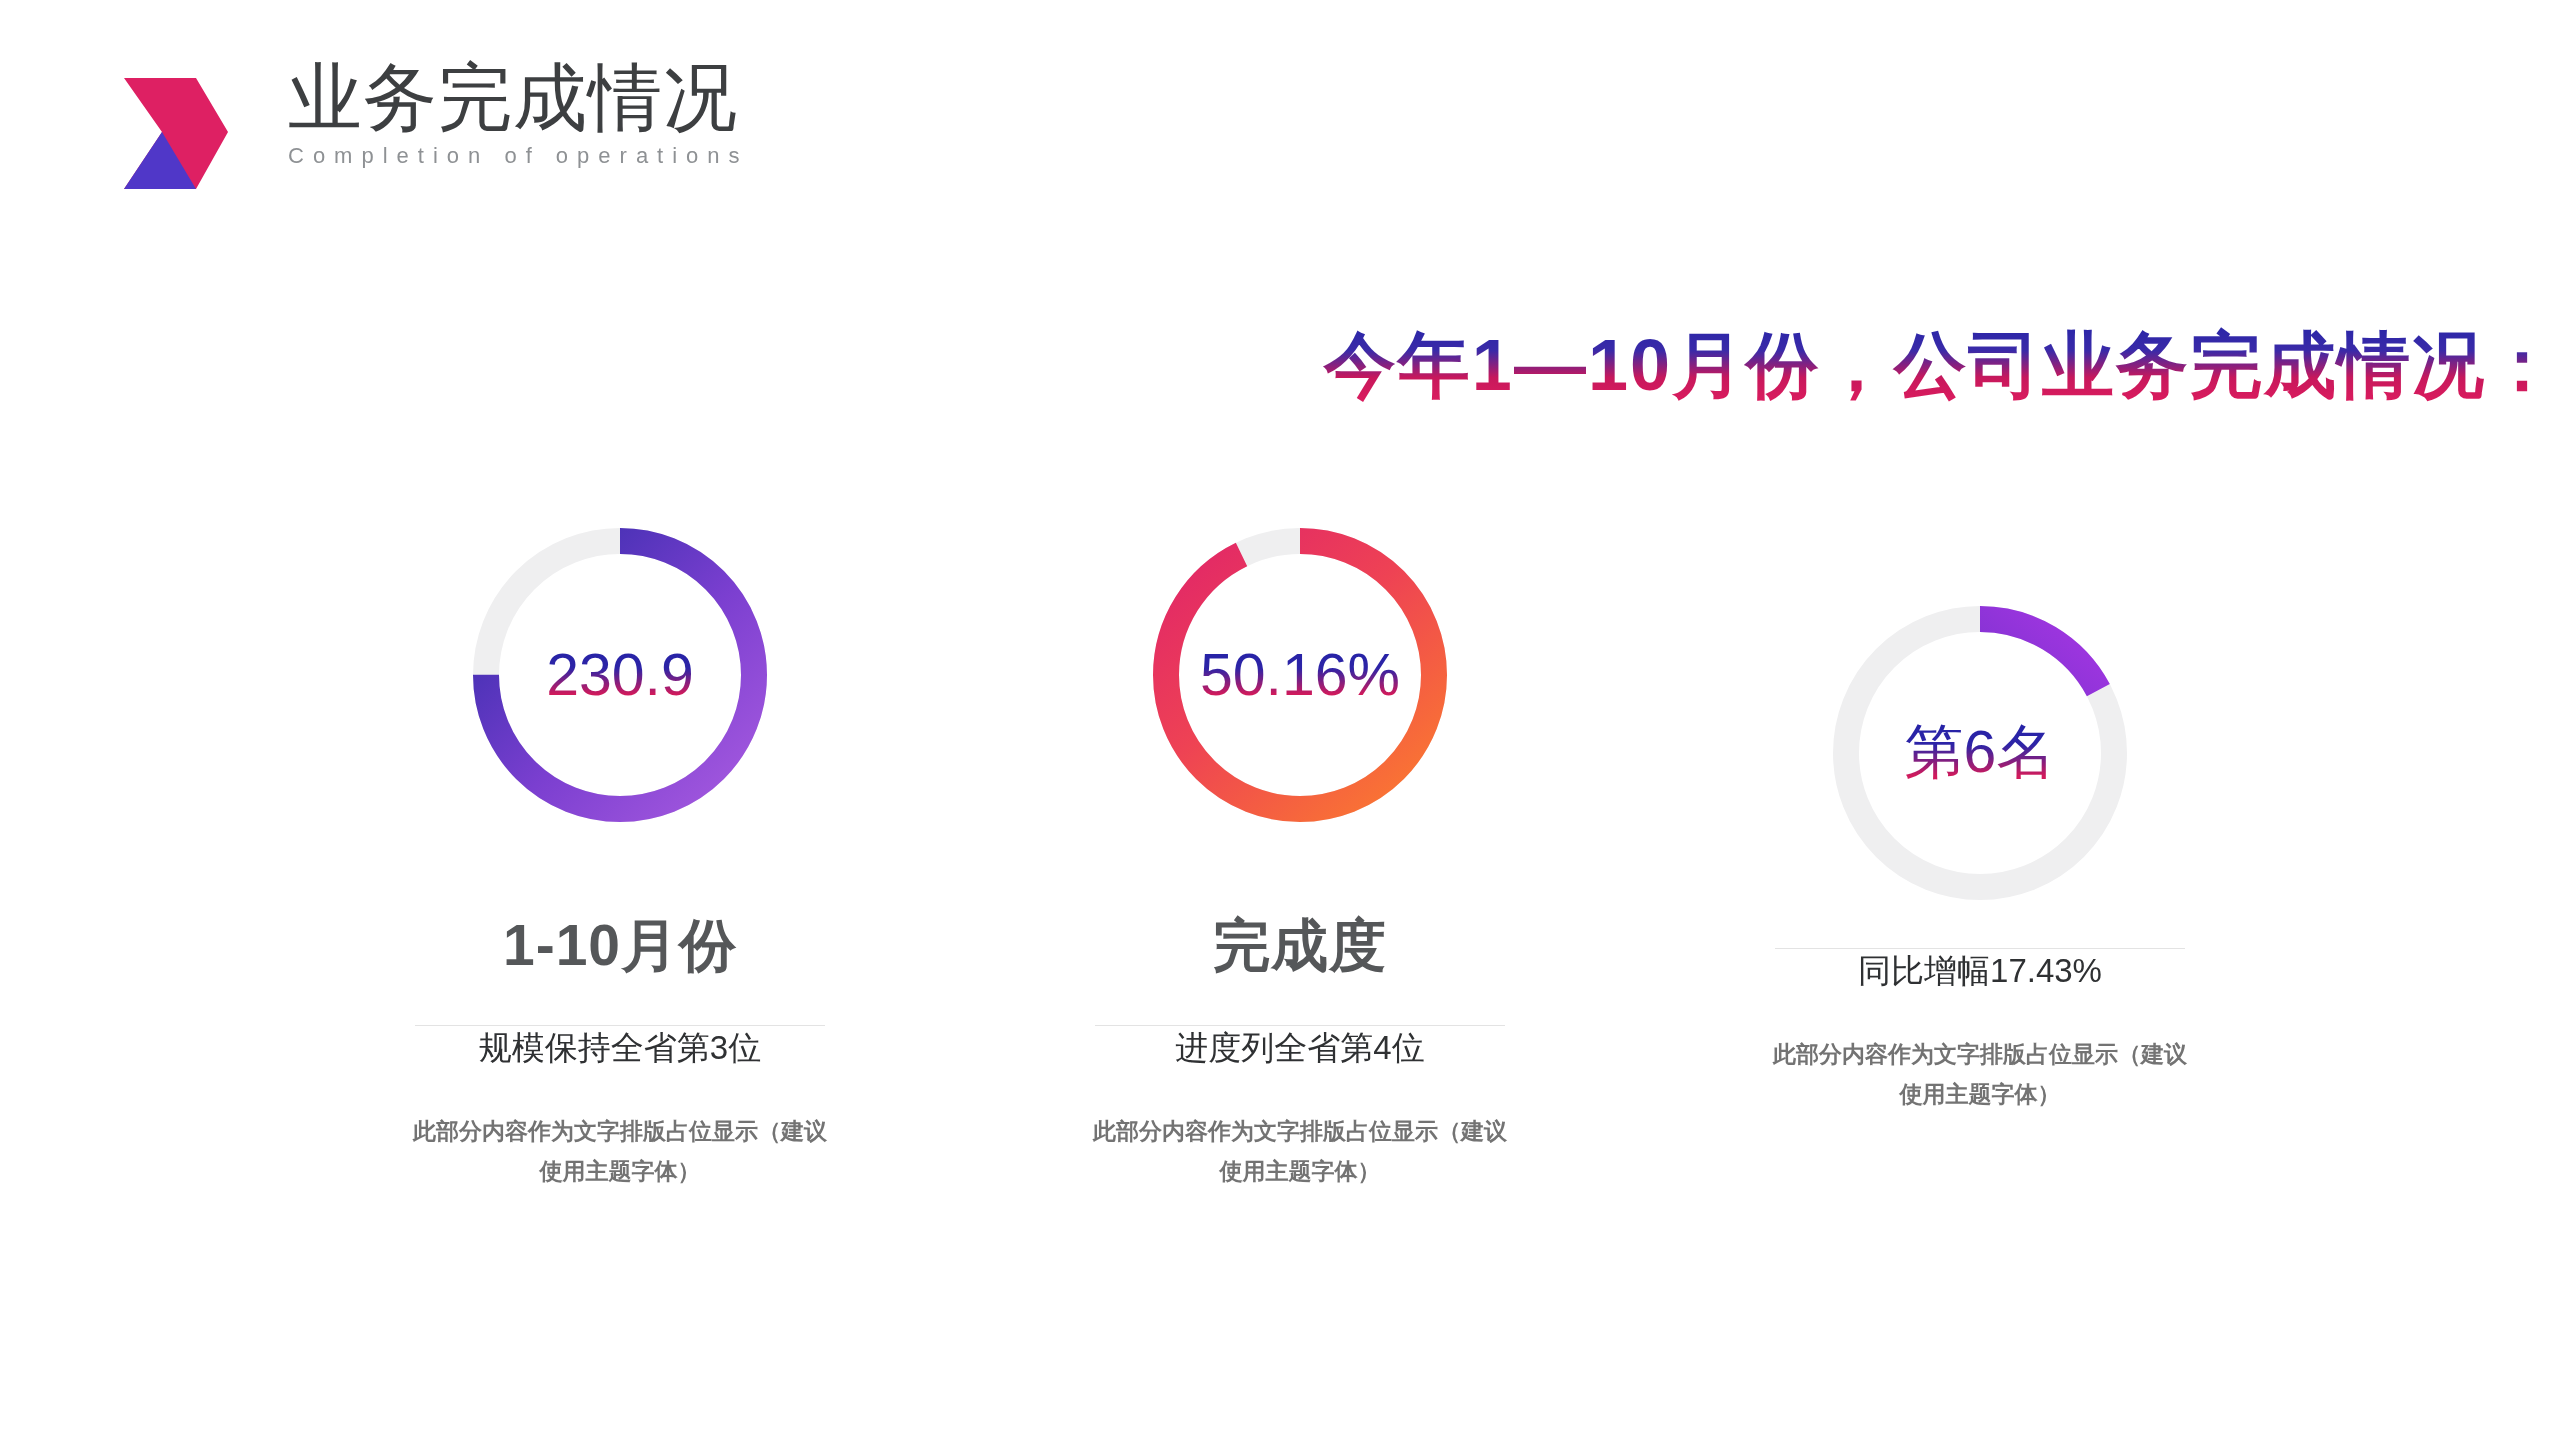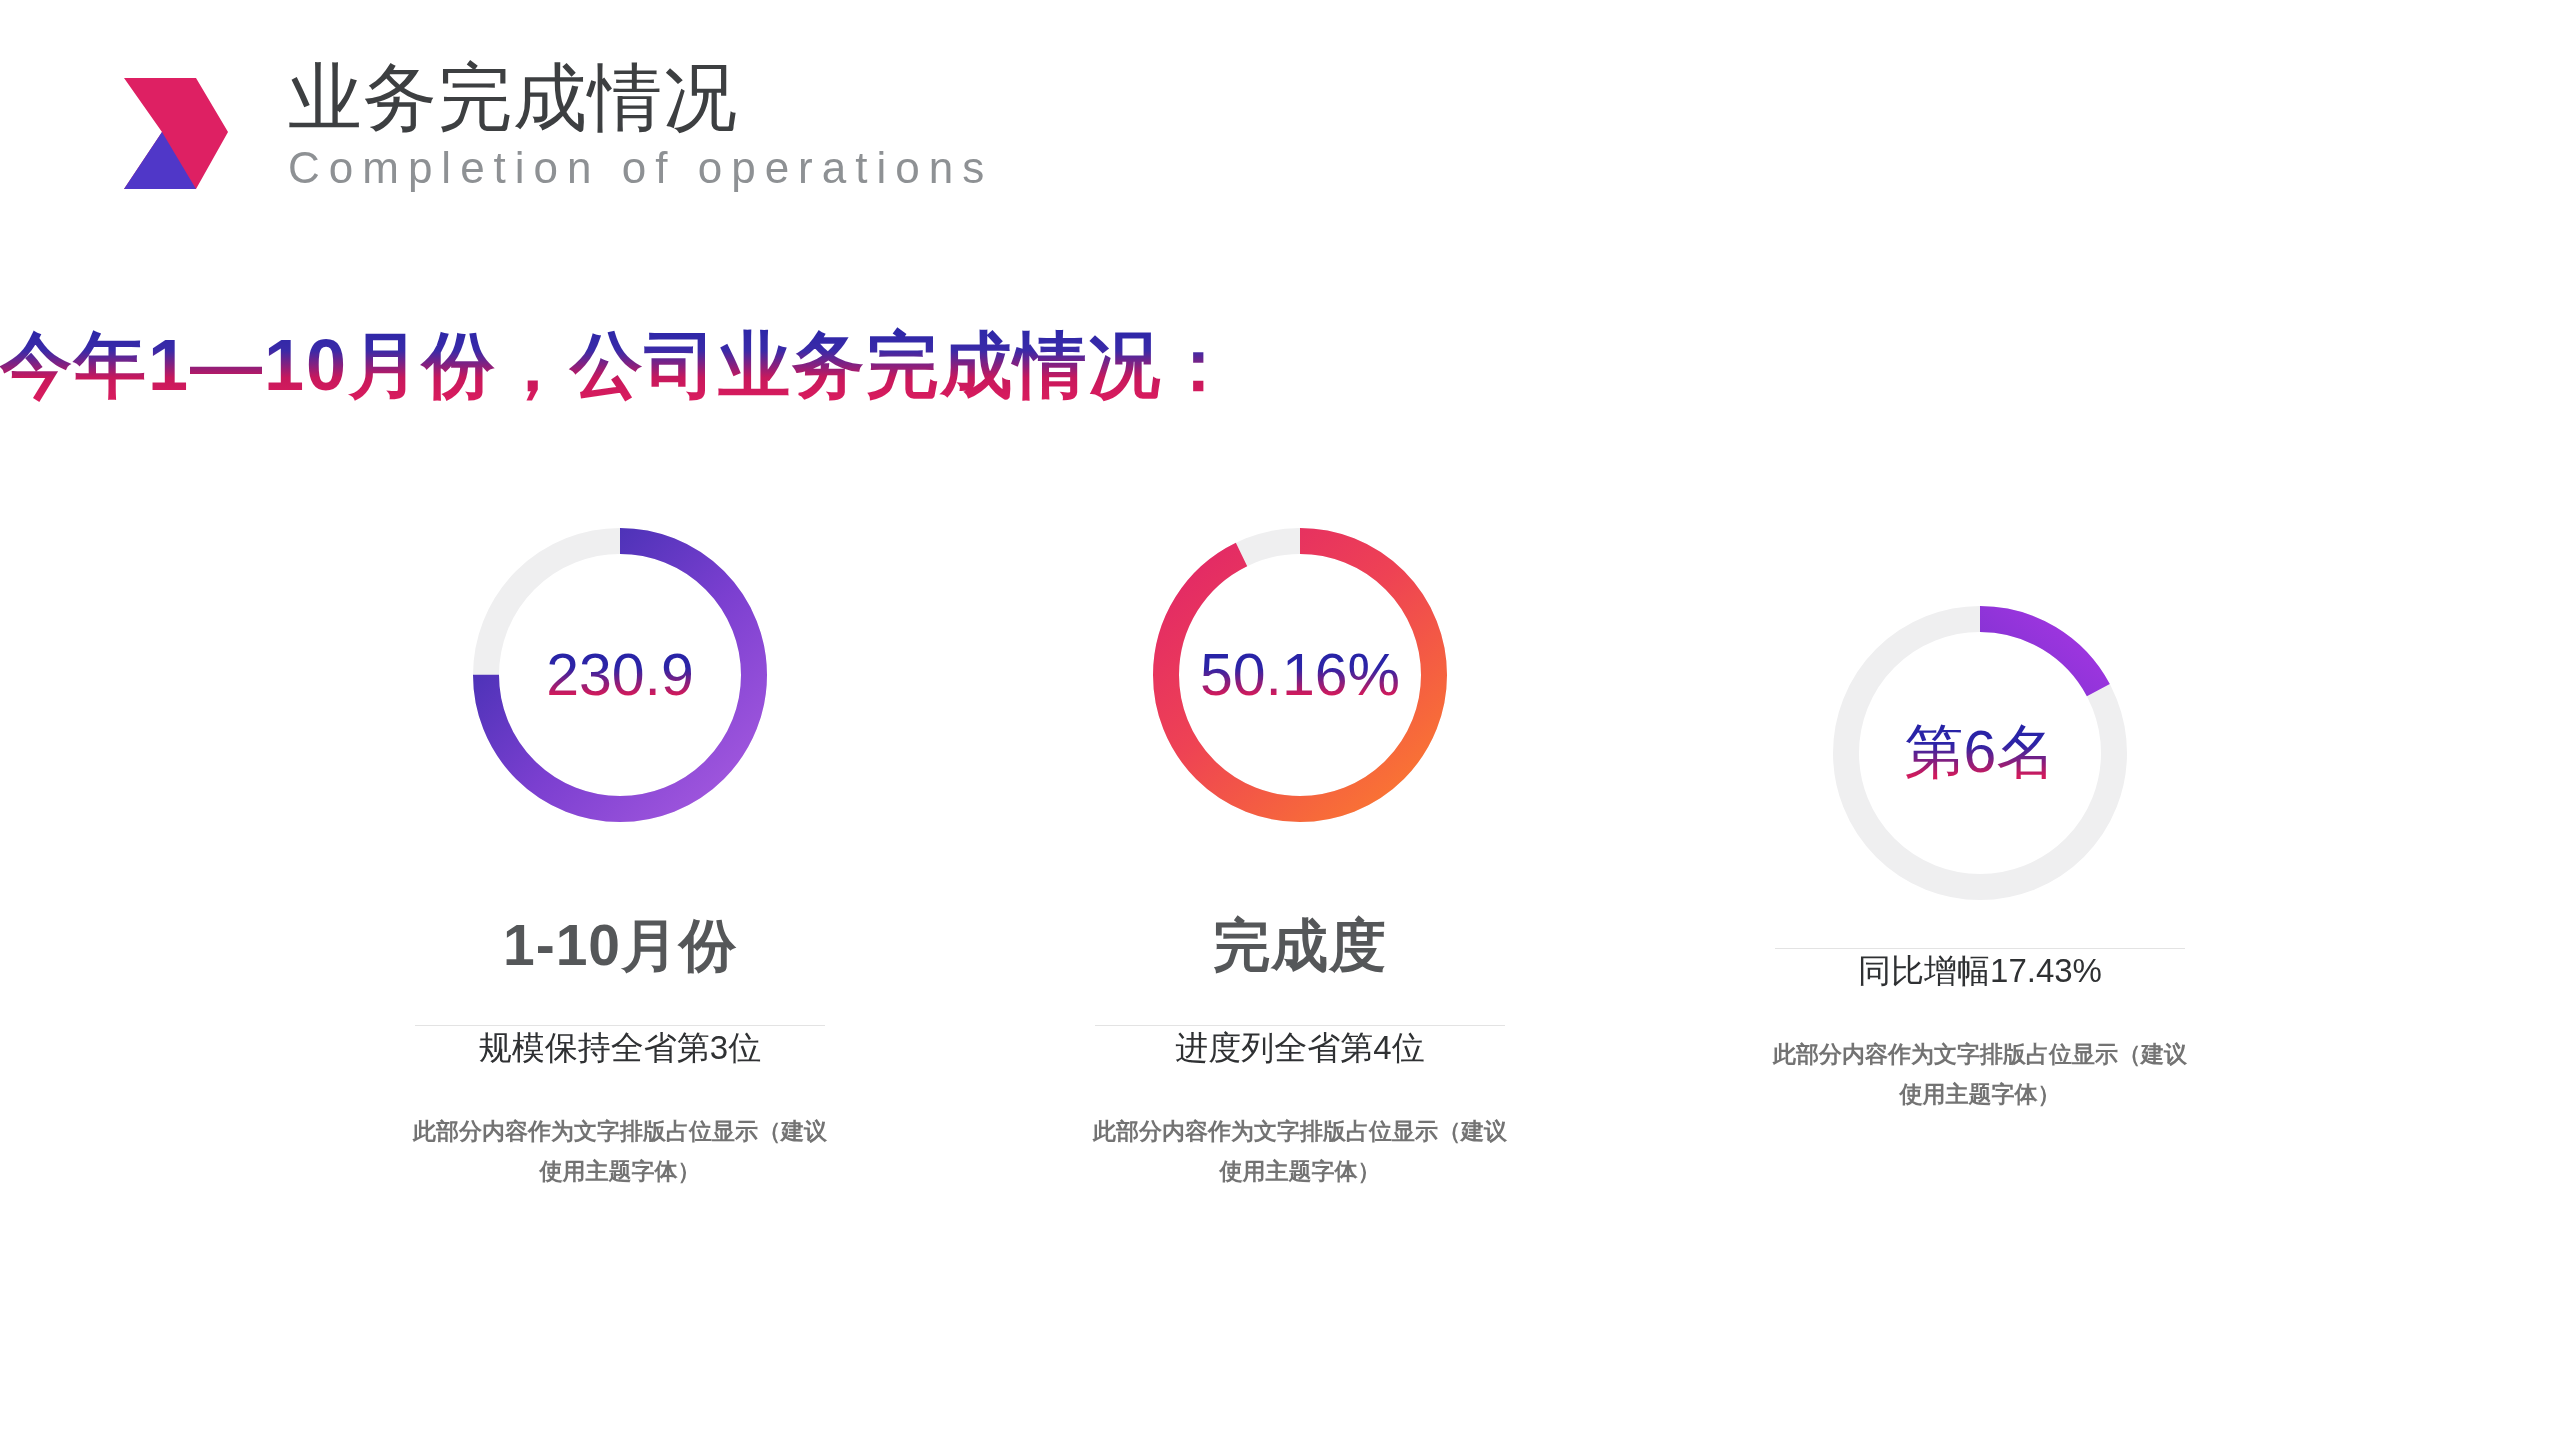--- a/index.html
+++ b/index.html
@@ -13,28 +13,28 @@
 
   
   .header { position:absolute; left:118px; top:62px; display:flex; align-items:flex-start; }
   .logo-mark { width:112px; height:135px; flex:0 0 auto; margin-top:10px; }
   .header-text { margin-left:58px; }
   .header-title {
     font-size:74px; line-height:0.98; color:#3d3f41; font-weight:400;
     letter-spacing:1px; white-space:nowrap;
   }
   .header-sub {
-    margin-top:8px; font-size:44px; color:#8e9194; font-weight:400;
+    margin-top:8px; font-size:22px; color:#8e9194; font-weight:400;
     letter-spacing:9px; white-space:nowrap;
   }
 
   
   .main-heading {
     position:absolute; left:0; right:0; top:318px;
-    text-align:left; font-size:72px; font-weight:bold; letter-spacing:2px;
+    text-align:right; font-size:72px; font-weight:bold; letter-spacing:2px;
     background:linear-gradient(180deg,#2525a8 0%,#3a2aa8 34%,#c7185c 62%,#e51e5f 100%);
     -webkit-background-clip:text; background-clip:text; color:transparent;
     -webkit-text-fill-color:transparent; white-space:nowrap;
   }
 
   
   .columns {
     position:absolute; left:340px; top:520px; width:1920px;
     display:flex; justify-content:space-between;align-items:center;
   }

